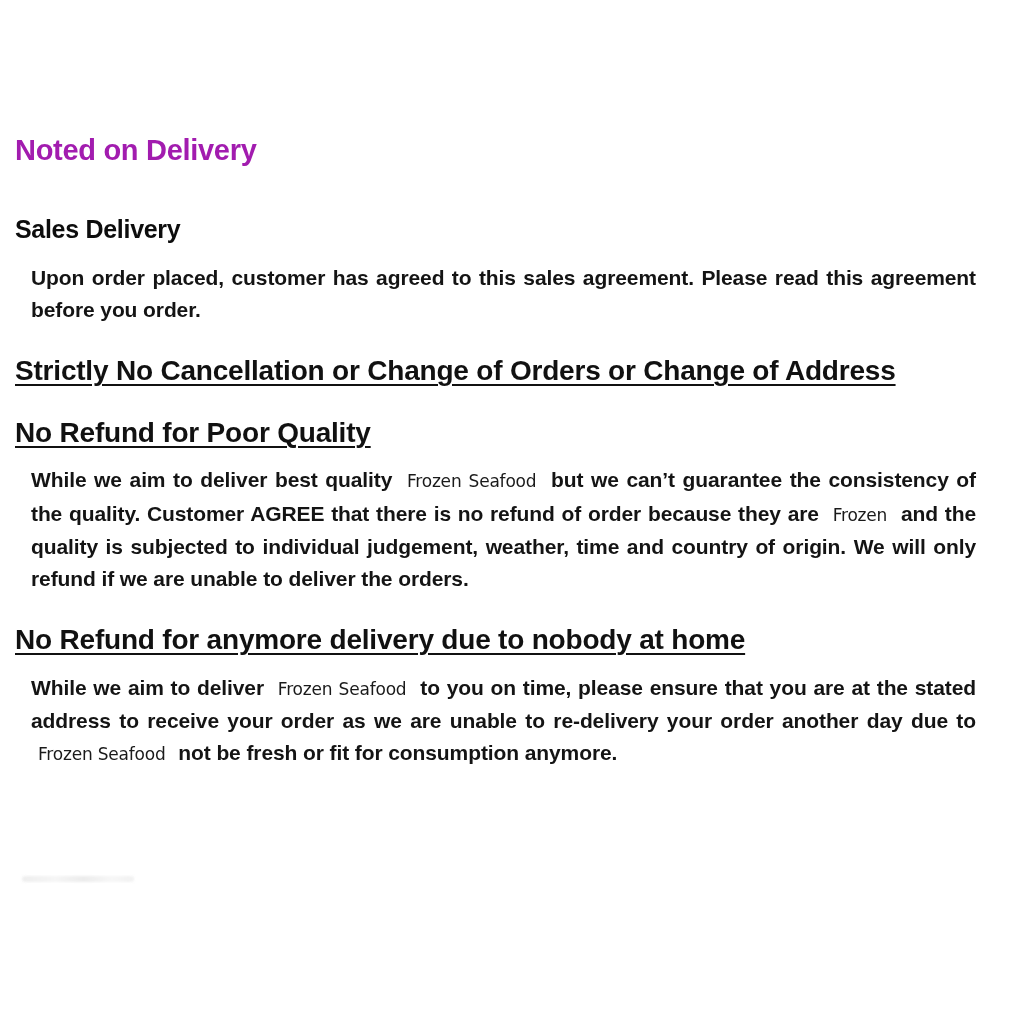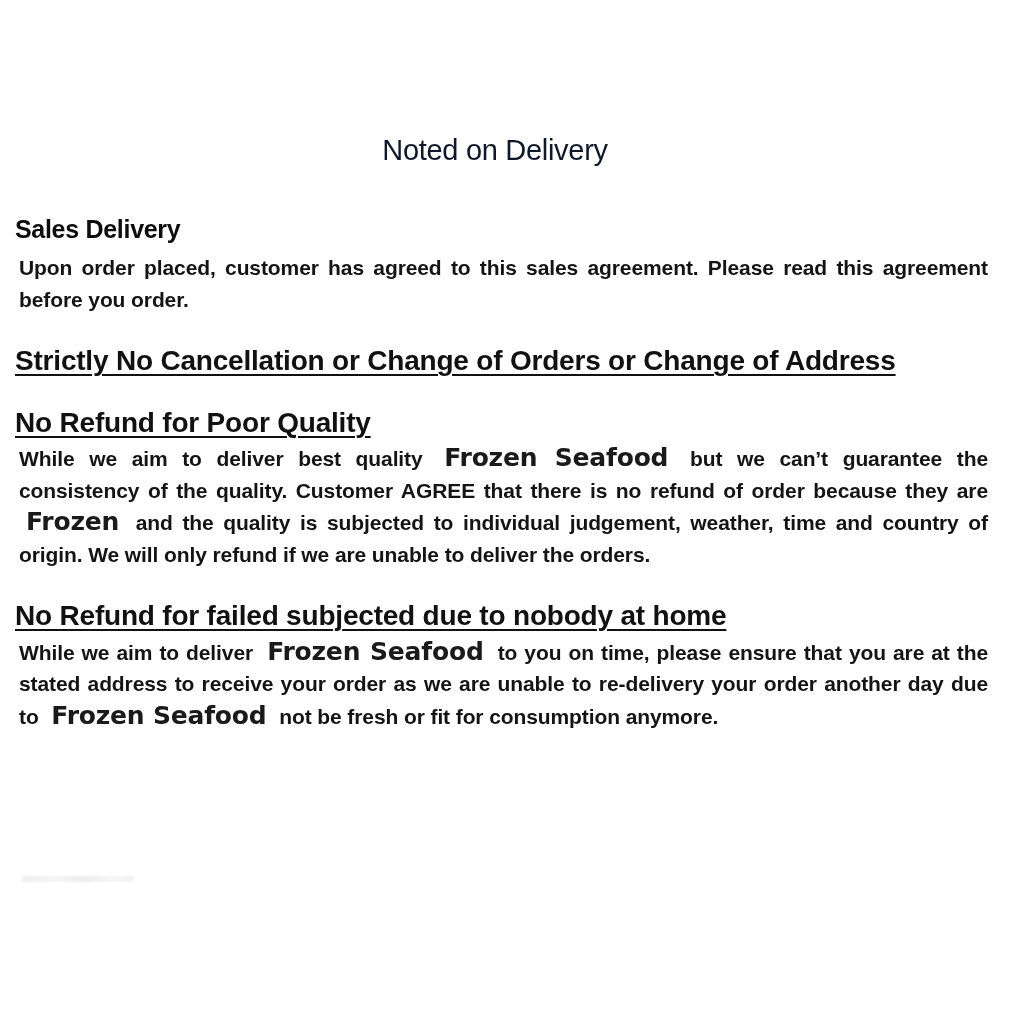--- a/index.html
+++ b/index.html
@@ -14,25 +14,24 @@
     background: #ffffff;
     box-sizing: border-box;
     padding: 132px 32px 0 15px;
     font-family: "Liberation Sans", sans-serif;
     color: #111111;
     overflow: hidden;
   }
   .title {
     margin: 0 17px 44px 0;
     font-size: 29px;
-    font-weight: 400;
-    text-align: center;
+    font-weight: 700;
     letter-spacing: -0.3px;
     line-height: 36px;
-    color: #0f172a;
+    color: #a21caf;
   }
   section { margin: 0; }
   .section-gap { margin-top: 30px; }
   .h-bold {
     margin: 0 0 6px 0;
     font-size: 25px;
     font-weight: 700;
     letter-spacing: -0.3px;
     line-height: 34px;
     color: #0d0d0d;
@@ -42,33 +41,33 @@
     font-size: 28px;
     font-weight: 600;
     letter-spacing: -0.2px;
     line-height: 31.5px;
     text-decoration: underline;
     text-decoration-thickness: 2px;
     text-underline-offset: 4px;
     color: #111111;
   }
   .para {
-    margin: 4px;
+    margin: 16px;
     font-size: 21px;
     font-weight: 600;
     letter-spacing: -0.1px;
     line-height: 31.5px;
     text-align: justify;
     color: #141414;
   }
   .run { font: inherit; }
   .inserted {
     font-family: "DejaVu Sans", sans-serif;
-    font-weight: 700;
-    font-size: 25px;
+    font-weight: 400;
+    font-size: 17px;
     letter-spacing: -0.2px;
     margin: 0 7px;
     color: #1a1a1a;
     white-space: nowrap;
   }
   .erased-artifact {
     position: absolute;
     left: 22px;
     top: 876px;
     width: 112px;
@@ -94,19 +93,19 @@
   <section class="section-gap">
     <h2 class="h-underline">Strictly No Cancellation or Change of Orders or Change of Address</h2>
   </section>
 
   <section class="section-gap">
     <h2 class="h-underline">No Refund for Poor Quality</h2>
     <p class="para"><span class="run">While we aim to deliver best quality </span><span class="run inserted">Frozen Seafood</span><span class="run"> but we can’t guarantee the consistency of the quality. Customer AGREE that there is no refund of order because they are </span><span class="run inserted">Frozen</span><span class="run"> and the quality is subjected to individual judgement, weather, time and country of origin. We will only refund if we are unable to deliver the orders.</span></p>
   </section>
 
   <section class="section-gap">
-    <h2 class="h-underline">No Refund for failed subjected due to nobody at home</h2>
+    <h2 class="h-underline">No Refund for anymore delivery due to nobody at home</h2>
     <p class="para"><span class="run">While we aim to deliver </span><span class="run inserted">Frozen Seafood</span><span class="run"> to you on time, please ensure that you are at the stated address to receive your order as we are unable to re-delivery your order another day due to </span><span class="run inserted">Frozen Seafood</span><span class="run"> not be fresh or fit for consumption anymore.</span></p>
   </section>
 
   <div class="erased-artifact"></div>
 
 </div>
 
 </body></html>

